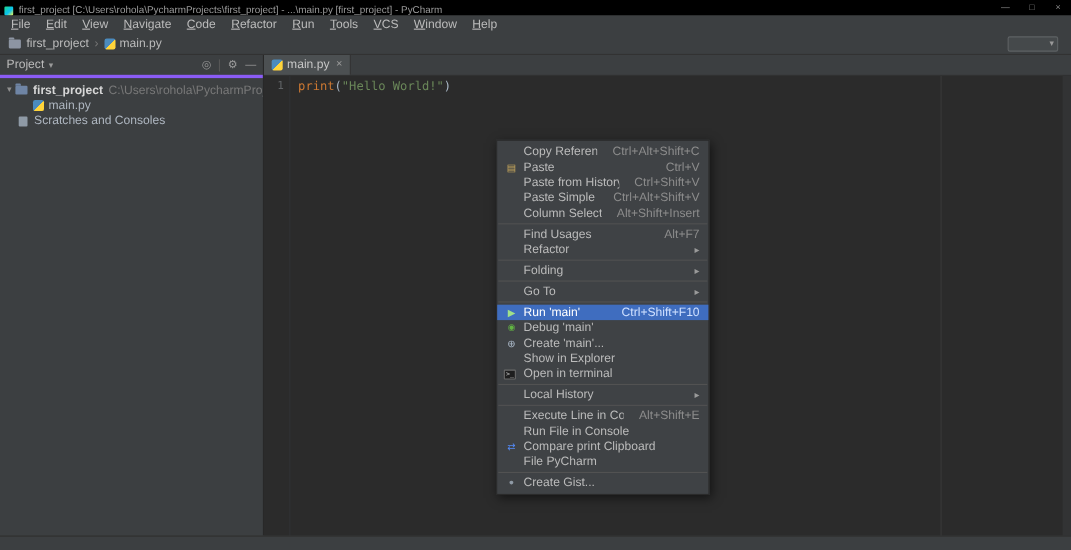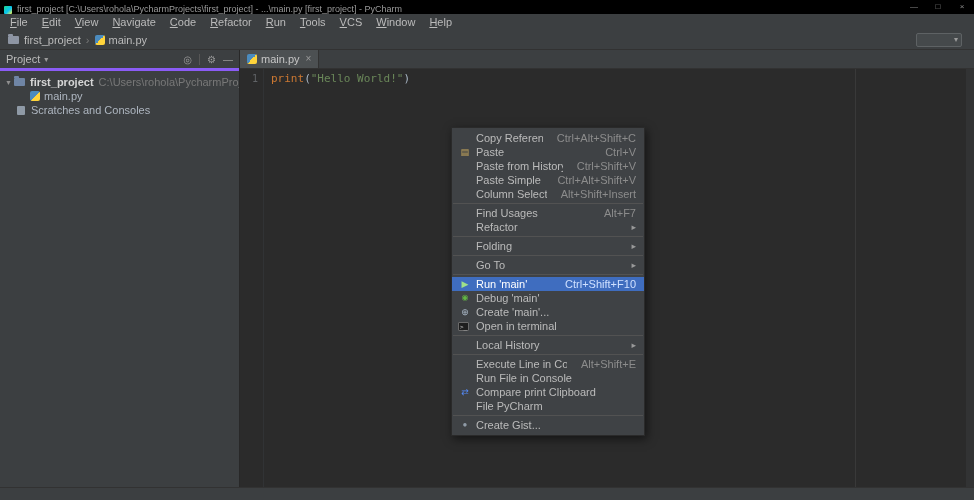--- a/index.html
+++ b/index.html
@@ -261,20 +261,24 @@
   </div>
   <div class="mi">
     <span class="mi-ic debug">◉</span>
     <span class="mi-label">Debug 'main'</span>
   </div>
   <div class="mi">
     <span class="mi-ic">⊕</span>
     <span class="mi-label">Create 'main'...</span>
   </div>
   <div class="mi">
+    <span class="mi-ic"></span>
+    <span class="mi-label">Show in Explorer</span>
+  </div>
+  <div class="mi">
     <span class="mi-ic term">&gt;_</span>
     <span class="mi-label">Open in terminal</span>
   </div>
 
   <div class="msep"></div>
 
   <div class="mi">
     <span class="mi-ic"></span>
     <span class="mi-label">Local History</span>
     <span class="mi-arrow">▸</span>

